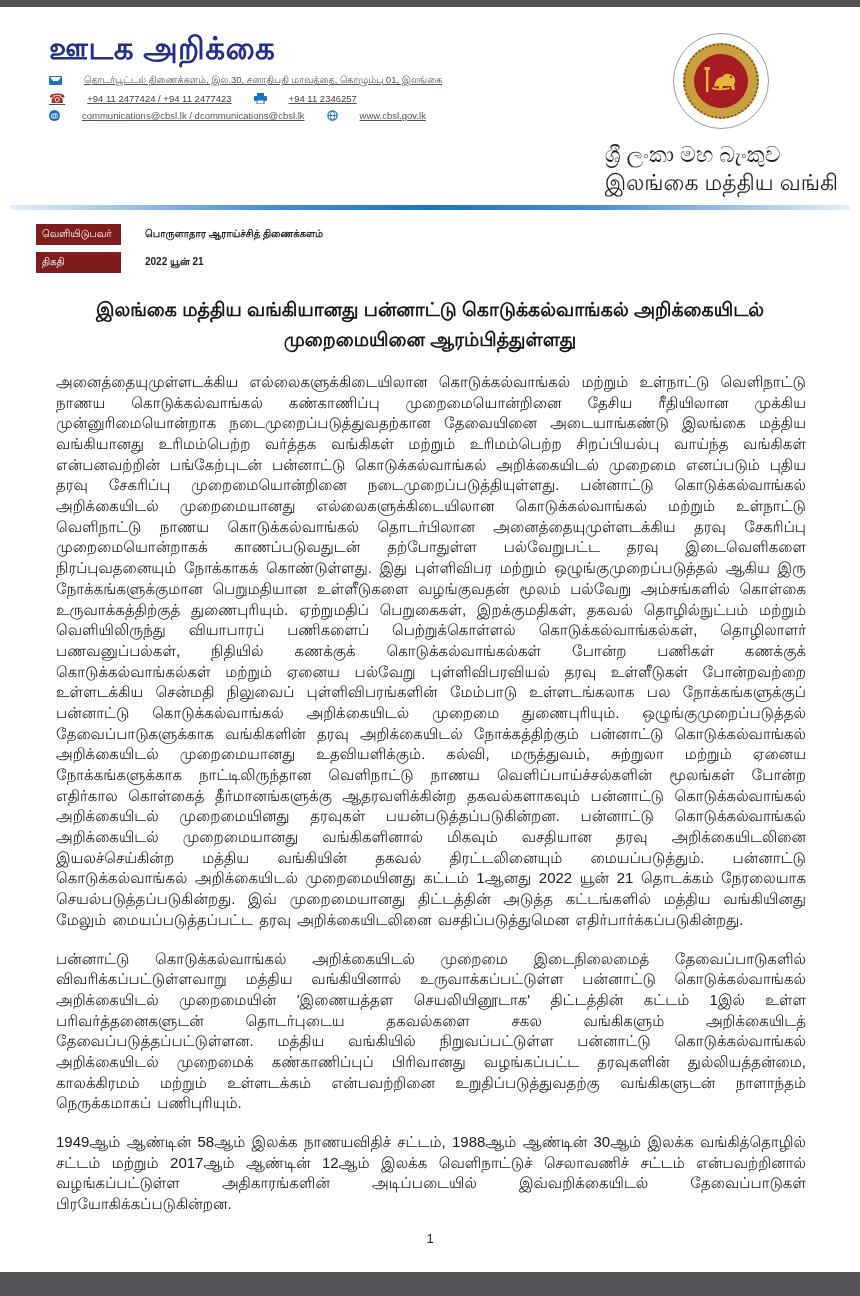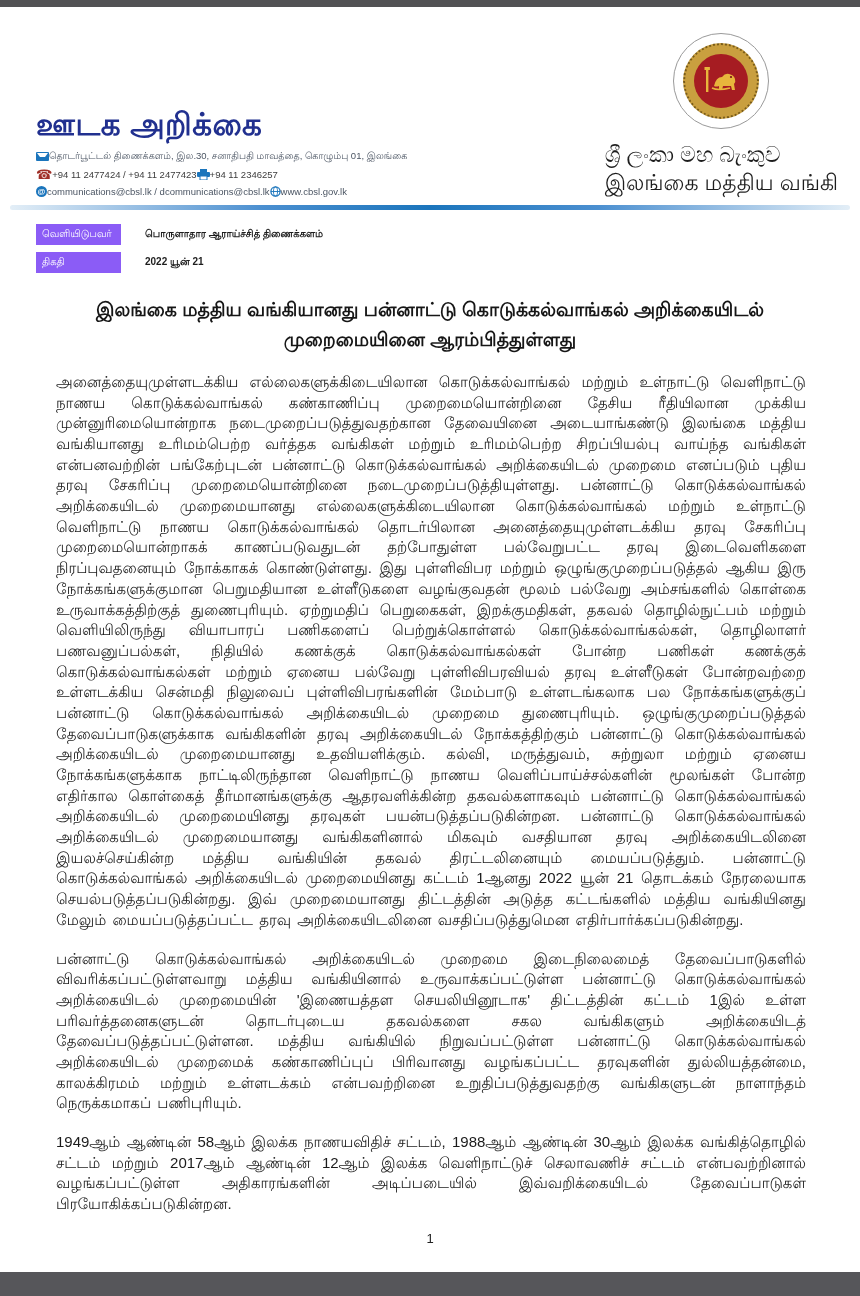--- a/index.html
+++ b/index.html
@@ -8,27 +8,27 @@
     font-family:"Liberation Sans","DejaVu Sans",sans-serif;
     -webkit-font-smoothing:antialiased;
   }
   .chrome-bar{position:absolute;left:0;width:860px;background:#525254;}
   .chrome-bar.top{top:0;height:7px;}
   .chrome-bar.bottom{bottom:0;height:24px;background:#56565a;}
 
   .page{position:absolute;top:7px;left:0;width:860px;height:1265px;background:#fff;overflow:hidden;}
 
   
-  .header{display:flex;justify-content:space-between;align-items:flex-end;
-          padding:26px 18px 0 36px;}
+  .header{display:flex;justify-content:space-between;align-items:flex-start;
+          padding:26px 18px 0 36px;margin-left:13px;}
   .header-left{max-width:420px;}
   .masthead{margin:0 0 10px 0;font-size:31px;line-height:1;font-weight:bold;
             color:#21308f;letter-spacing:0.5px;}
-  .contact-line{display:flex;align-items:center;gap:0;font-size:9.5px;
-                color:#4b5563;margin-top:5px;white-space:nowrap;}
+  .contact-line{display:flex;align-items:center;gap:22px;font-size:9.5px;
+                color:#4b5563;margin-top:5px;white-space:nowrap;text-decoration:underline;}
   .contact-line .num{color:#3d3d3d;}
   .ic{display:inline-flex;align-items:center;justify-content:center;flex:0 0 auto;}
   .ic.mail{width:13px;height:9px;background:#1b75bc;border-radius:1px;position:relative;}
   .ic.mail::after{content:"";position:absolute;left:1px;right:1px;top:1px;
                   border:3px solid transparent;border-top:4px solid #ffffff;}
   .ic.phone{color:#a03028;font-size:13px;line-height:1;}
   .ic.at{width:11px;height:11px;border-radius:50%;background:#1b75bc;color:#fff;
          font-size:8px;font-weight:bold;}
   .ic svg{display:block;}
 
@@ -48,21 +48,21 @@
   .bank-english{font-size:16.5px;color:#111;font-weight:bold;letter-spacing:0.2px;
                 line-height:1.4;}
 
   .divider{height:5px;margin:8px 10px 0 10px;border-radius:3px;
            background:linear-gradient(90deg,rgba(27,117,188,0.12) 0%,#4b8fd0 30%,
                       #1b75bc 50%,#4b8fd0 70%,rgba(27,117,188,0.12) 100%);}
 
   
   .meta{padding:14px 0 0 36px;}
   .meta-row{display:flex;align-items:center;margin-bottom:7px;}
-  .meta-label{display:inline-block;width:85px;background:#8b5cf6;color:#fff;
+  .meta-label{display:inline-block;width:85px;background:#7f1d1d;color:#fff;
               font-size:10px;padding:4px 6px;box-sizing:border-box;}
   .meta-value{margin-left:24px;font-size:10px;font-weight:bold;color:#1d1d1d;}
 
   
   .doc-title{margin:22px auto 0 auto;max-width:710px;text-align:center;
              font-size:19px;font-weight:bold;color:#161616;line-height:1.55;}
   .body-text{padding:18px 54px 0 56px;}
   .body-text p{margin:0 0 18px 0;font-size:15px;line-height:1.38;color:#1b1b1b;
                text-align:justify;word-spacing:2px;}
 

